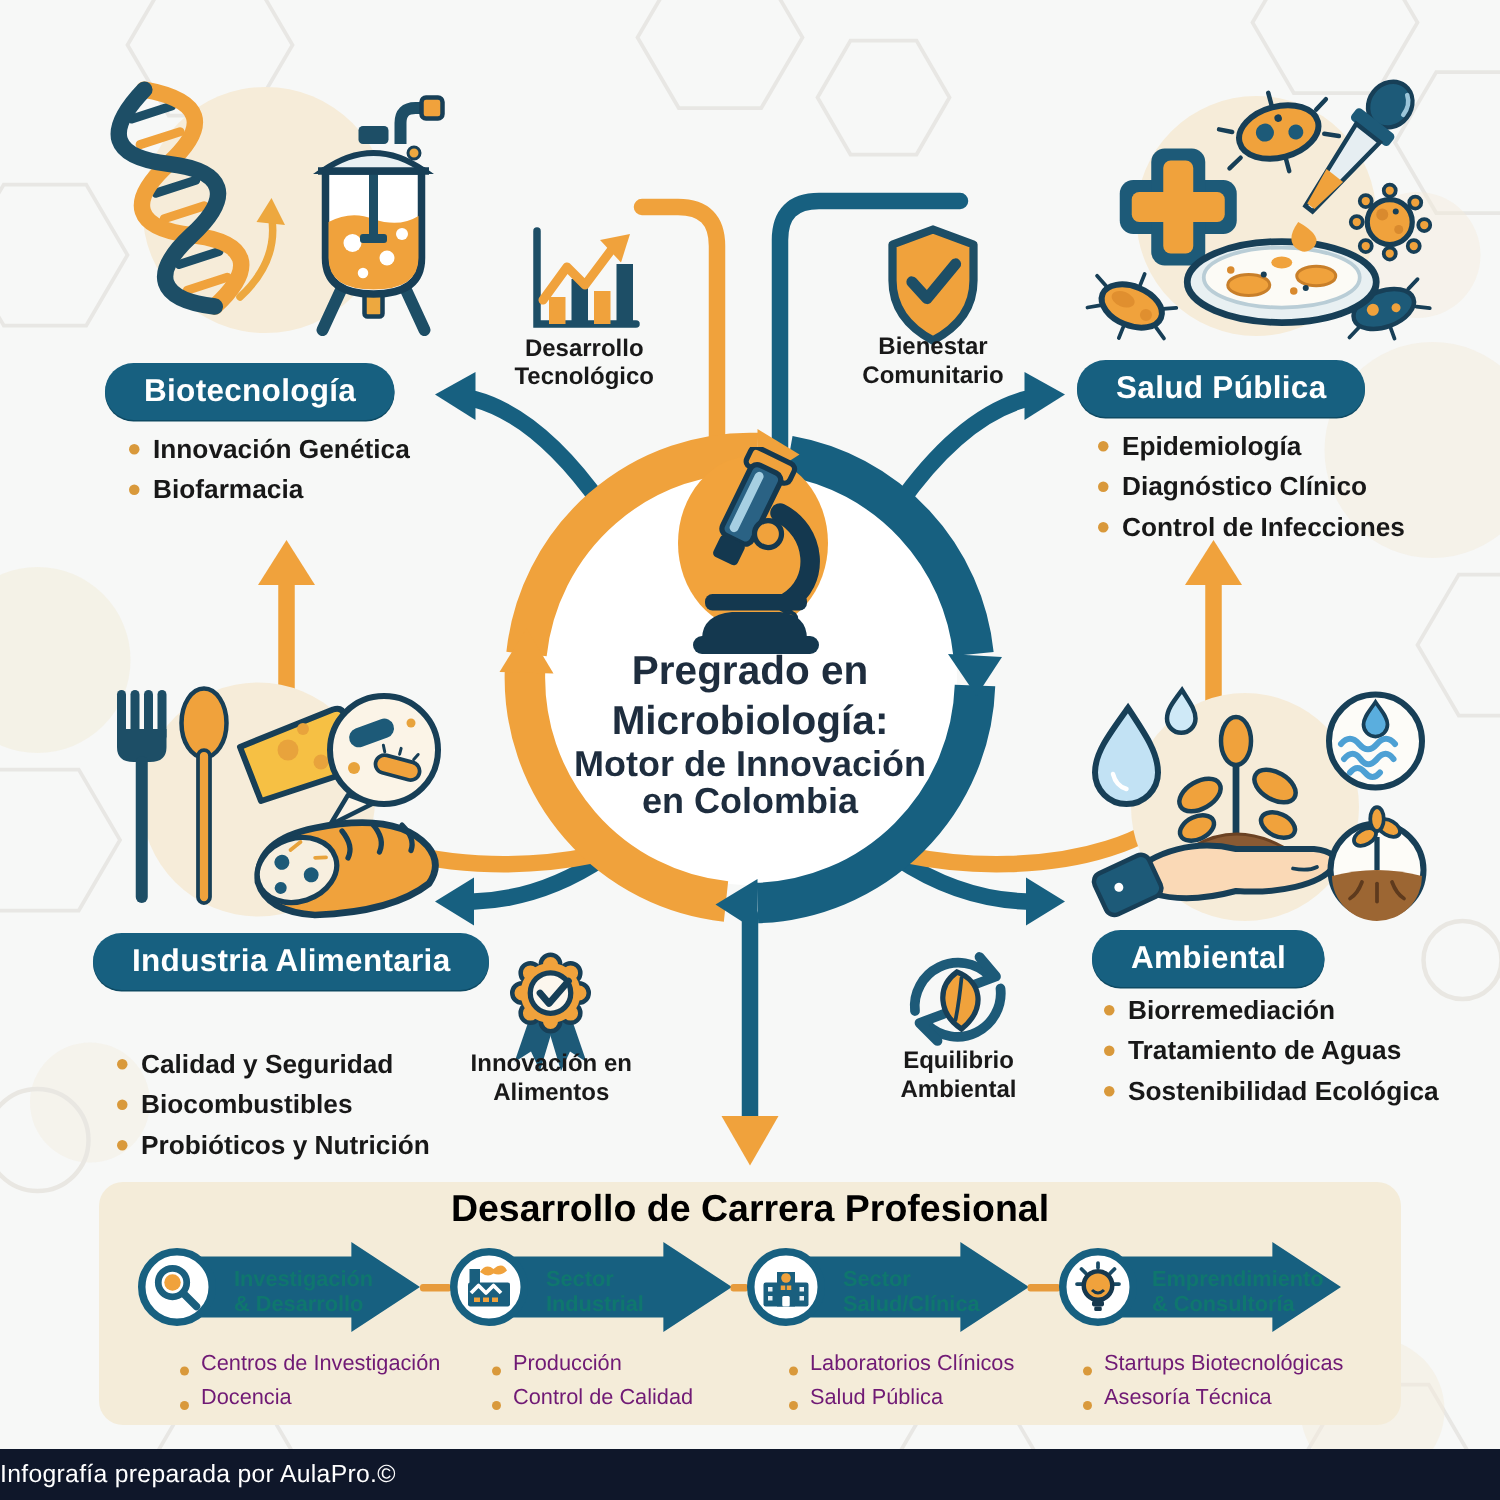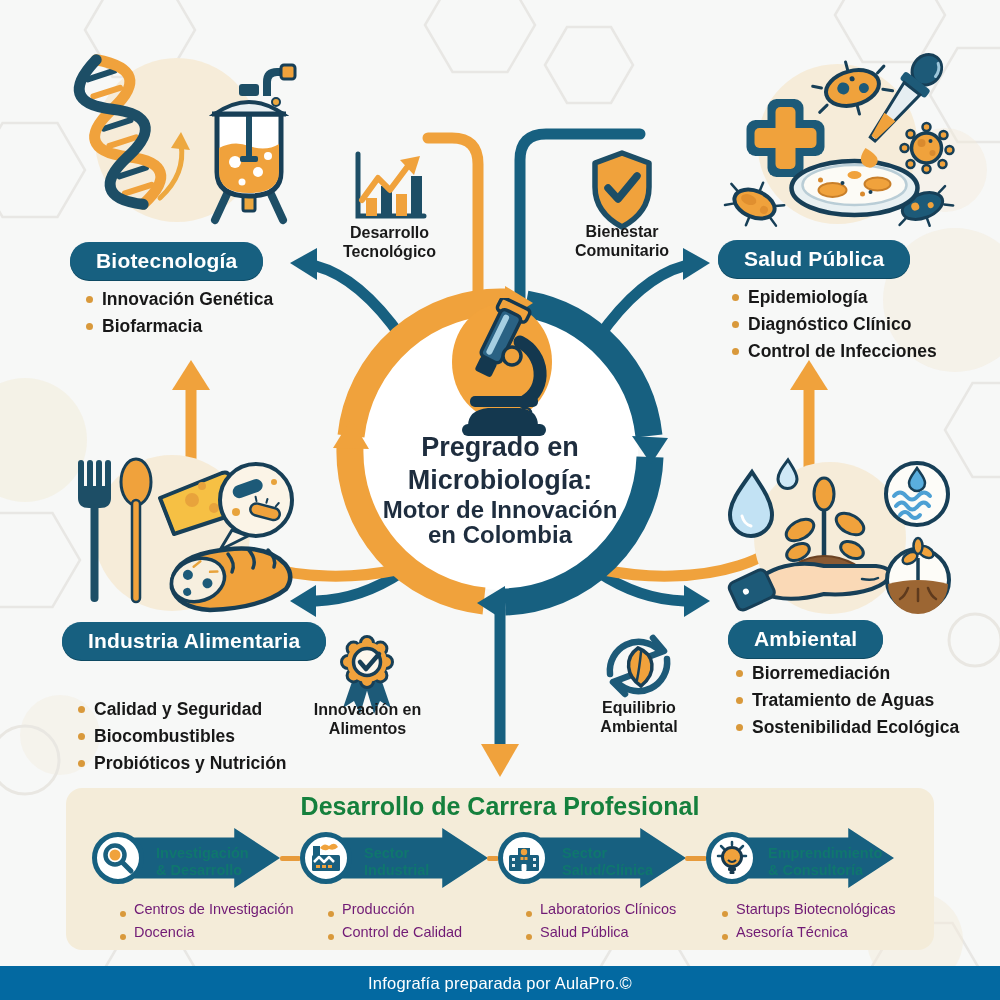--- a/index.html
+++ b/index.html
@@ -18,33 +18,33 @@
   .blist .dot{flex:0 0 auto;width:7px;height:7px;border-radius:50%;background:#d9993b;margin-top:10px;}
   
   .midlabel{position:absolute;text-align:center;font-weight:700;font-size:16px;color:#191919;line-height:19px;}
   
   .ctitle{position:absolute;left:350px;top:431px;width:300px;text-align:center;color:#1e2d3e;}
   .ctitle .big{font-size:27px;font-weight:700;line-height:33px;}
   .ctitle .small{font-size:24px;font-weight:700;line-height:25px;}
   
   .career{position:absolute;left:66px;top:788px;width:868px;height:162px;background:#f4ecd9;border-radius:16px;}
   .career-title{position:absolute;left:0;top:792px;width:1000px;text-align:center;
-    font-size:25px;font-weight:700;color:#15803d;}
+    font-size:25px;font-weight:700;color:#000000;}
   .step-arrow{position:absolute;top:828px;width:176px;height:60px;background:#176080;
     clip-path:polygon(0 16%,74% 16%,74% 0,100% 50%,74% 100%,74% 84%,0 84%);}
   .step-circle{position:absolute;top:832px;width:52px;height:52px;border-radius:50%;background:#fff;
     border:5px solid #176080;box-sizing:border-box;display:flex;align-items:center;justify-content:center;}
   .step-label{position:absolute;top:845px;width:134px;color:#0f766e;font-weight:700;font-size:14.5px;line-height:17px;}
   .step-conn{position:absolute;top:856px;height:5px;background:#e79b3c;border-radius:2px;}
   .slist{position:absolute;top:898px;list-style:none;margin:0;padding:0;}
   .slist li{display:flex;align-items:center;gap:8px;font-size:14.5px;font-weight:400;color:#701a75;line-height:23px;white-space:nowrap;}
   .slist .dot{flex:0 0 auto;width:6px;height:6px;border-radius:50%;background:#d9993b;margin-top:8px;}
   
-  .footer{position:absolute;left:0;top:966px;width:1000px;height:34px;background:#0369a1;color:#fff;
-    display:flex;align-items:center;justify-content:center;font-size:16.5px;letter-spacing:.2px;}
+  .footer{position:absolute;left:0;top:966px;width:1000px;height:34px;background:#0f172a;color:#fff;
+    display:flex;align-items:center;justify-content:flex-start;font-size:16.5px;letter-spacing:.2px;}
 </style>
 </head>
 <body>
 
 <div class="canvas">
 
   <svg class="layer" viewBox="0 0 1000 1000">
     <g fill="none" stroke="#e8e7e4" stroke-width="2.5">
       <polygon points="85,30 112.5,-17 167.5,-17 195,30 167.5,77 112.5,77"></polygon>
       <polygon points="425,25 452.5,-22 507.5,-22 535,25 507.5,72 452.5,72"></polygon>

